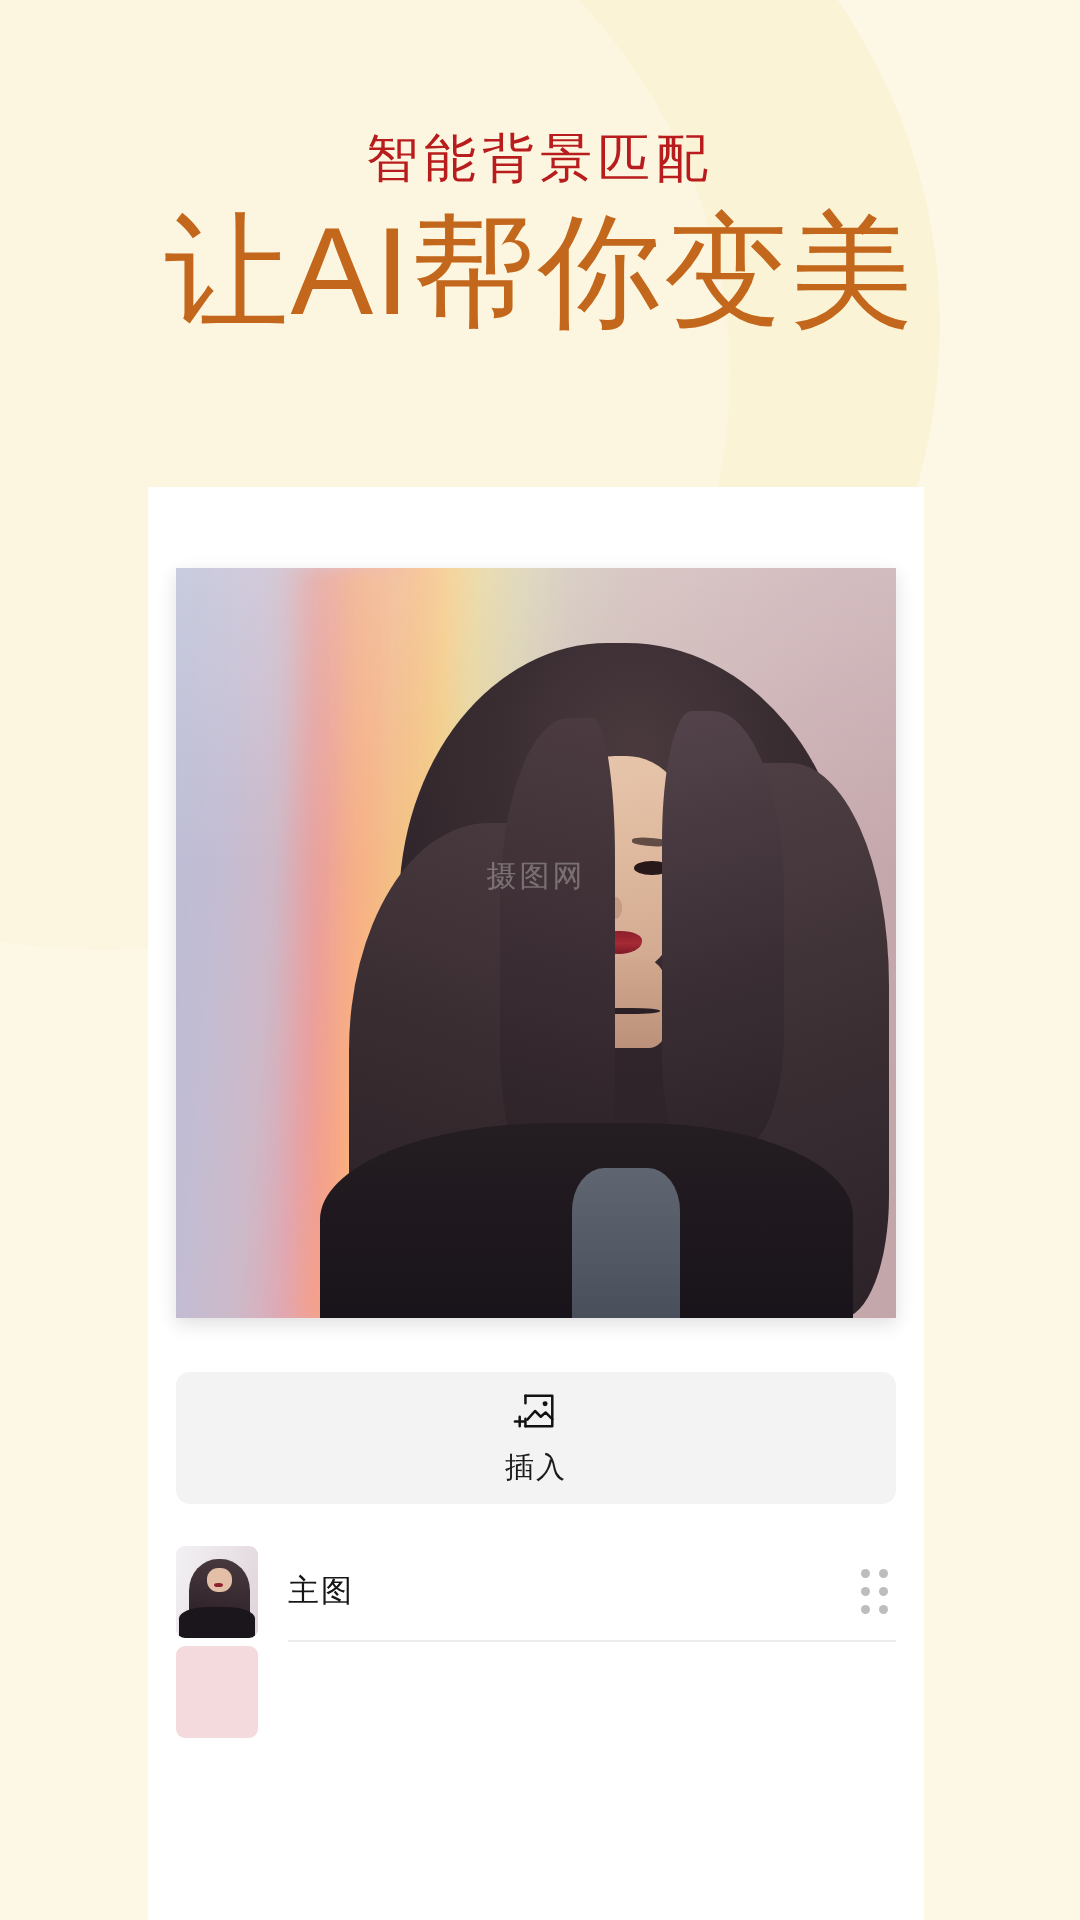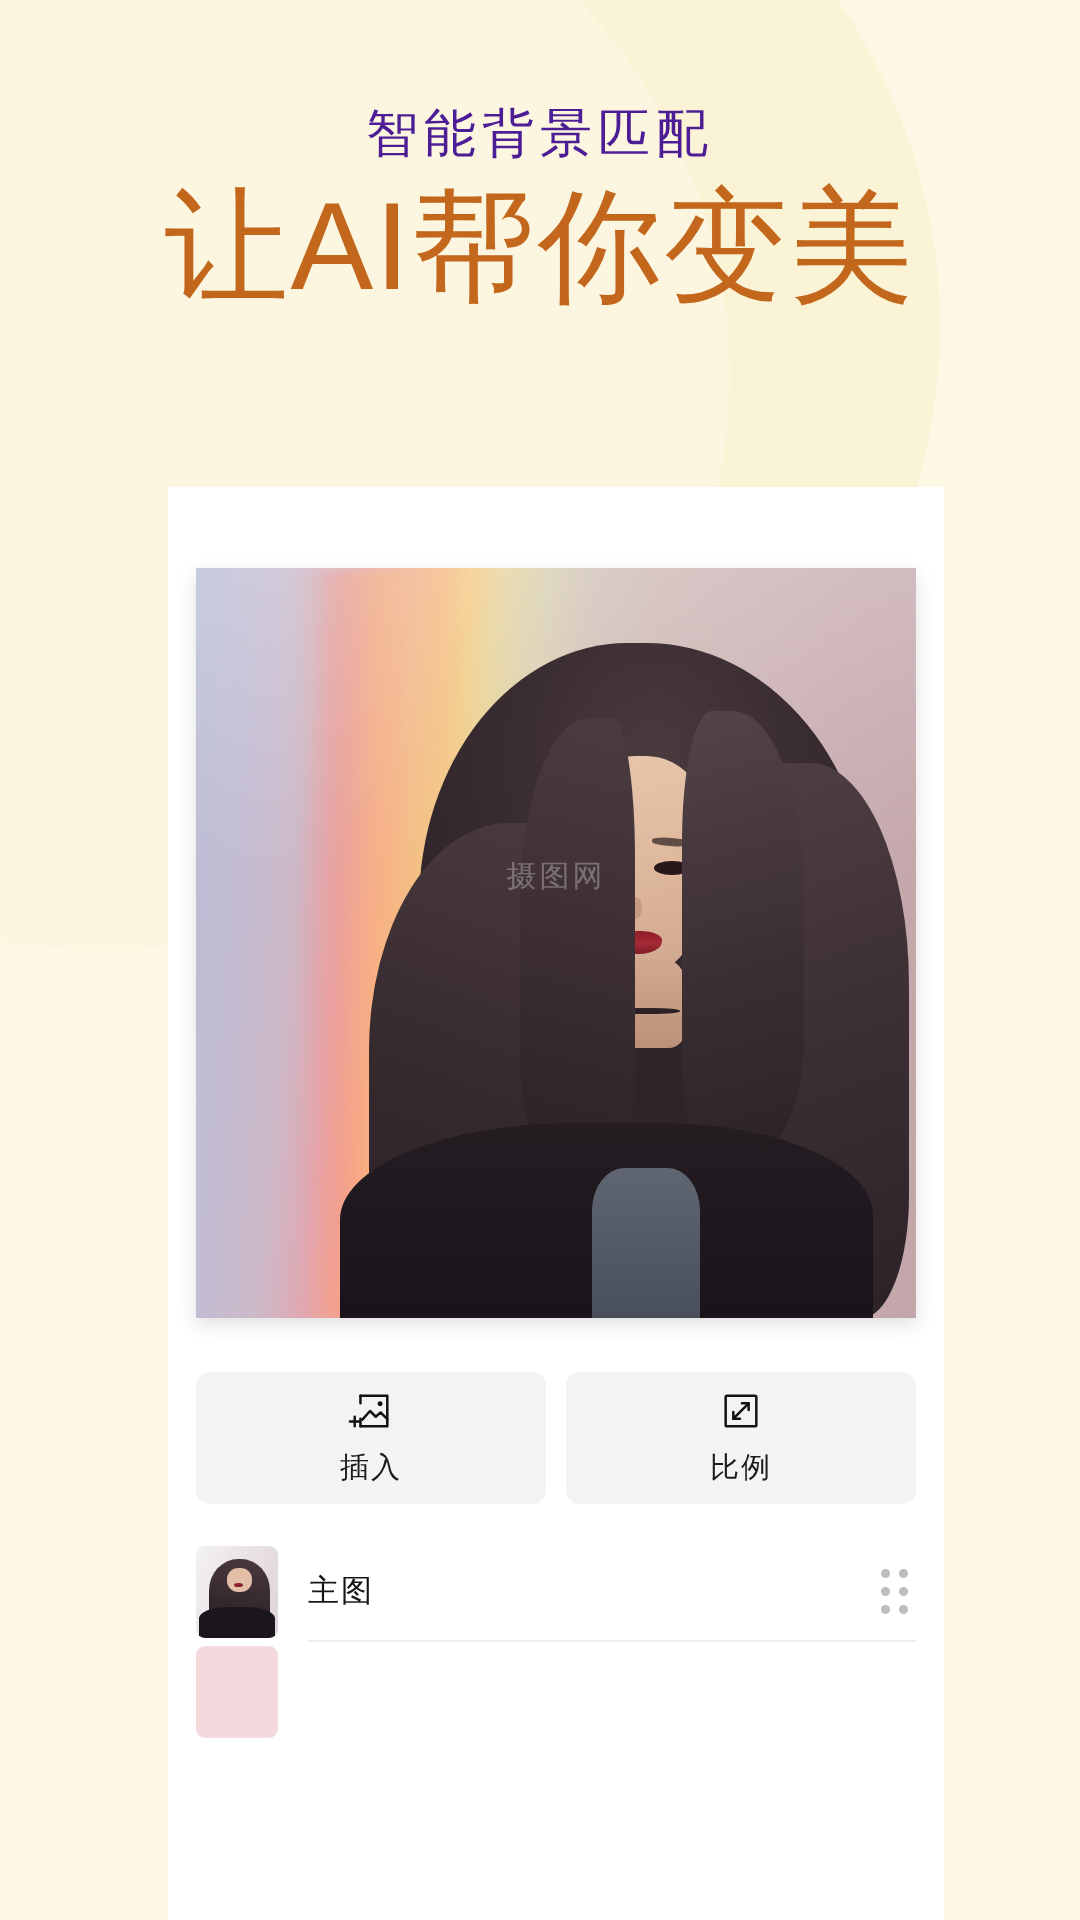--- a/index.html
+++ b/index.html
@@ -41,21 +41,21 @@
     font-size:124px;
     letter-spacing:2px;
     color:#C2671B;
     font-weight:400;
     line-height:1.08;
   }
 
   
   .app-card {
     position:absolute;
-    left:168px; top:487px;
+    left:148px; top:487px;
     width:776px; height:1433px;
     background:#FFFFFF;
     z-index:4;
   }
 
   
   .canvas-wrap {
     position:absolute;
     left:28px; top:81px;
     width:720px; height:750px;
@@ -251,21 +251,21 @@
 </style>
 </head>
 <body style="background: rgb(253, 248, 230);">
 
 <div class="bg-layer">
   <div class="blob-a"></div>
   <div class="blob-b"></div>
 </div>
 
 <div class="hero">
-  <div class="hero-sub" style="color: #4c1d95;">智能背景匹配</div>
+  <div class="hero-sub" style="color: #b91c1c; margin-top: 25px;">智能背景匹配</div>
   <div class="hero-title" style="color: rgb(194, 103, 27);">让AI帮你变美</div>
 </div>
 
 <div class="app-card">
 
   <div class="canvas-wrap">
     <div class="photo">
       <div class="prism"></div>
     </div>
     <div class="subject">
@@ -298,31 +298,20 @@
           <path d="M13 8 V16 M13 32 V40"></path>
           <circle cx="33.5" cy="16.5" r="2.6" fill="#121212" stroke="none"></circle>
           <path d="M15 33 L23 24 L29 30 L34 25.5 L41 32.5"></path>
           <path d="M7 30 V40 M2 35 H12"></path>
         </svg>
       </span>
       <span class="tool-label">插入</span>
     </div>
 
 
-    <div class="tool-btn">
-      <span class="tool-icon">
-        <svg viewBox="0 0 48 48" width="46" height="46" fill="none" stroke="#121212" stroke-width="2.6" stroke-linecap="round" stroke-linejoin="round">
-          <rect x="8" y="8" width="32" height="32" rx="1.5"></rect>
-          <path d="M16 32 L32 16"></path>
-          <path d="M25 16 H32 V23"></path>
-          <path d="M23 32 H16 V25"></path>
-        </svg>
-      </span>
-      <span class="tool-label">比例</span>
-    </div>
 
   </div>
 
   <div class="layers">
 
     <div class="layer-row">
       <div class="layer-thumb photo-thumb">
         <div class="thumb-photo">
           <div class="thumb-bg"></div>
           <div class="thumb-hair"></div>

